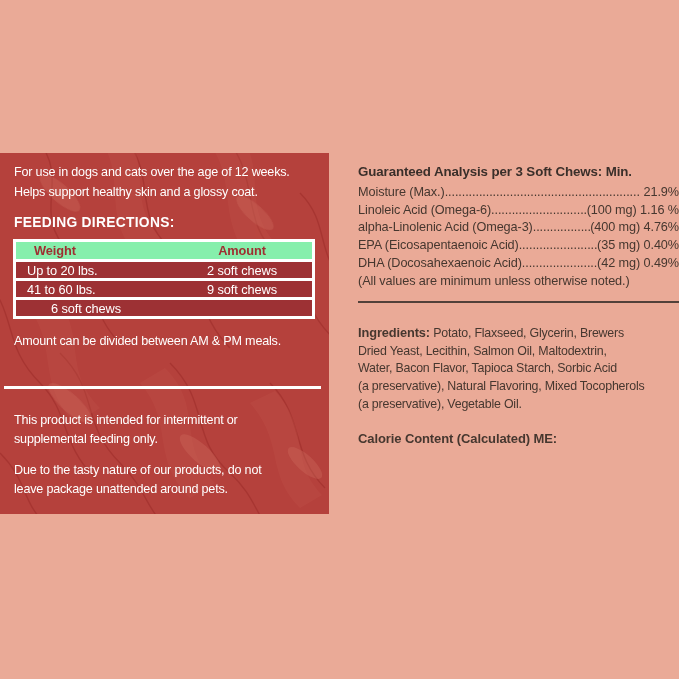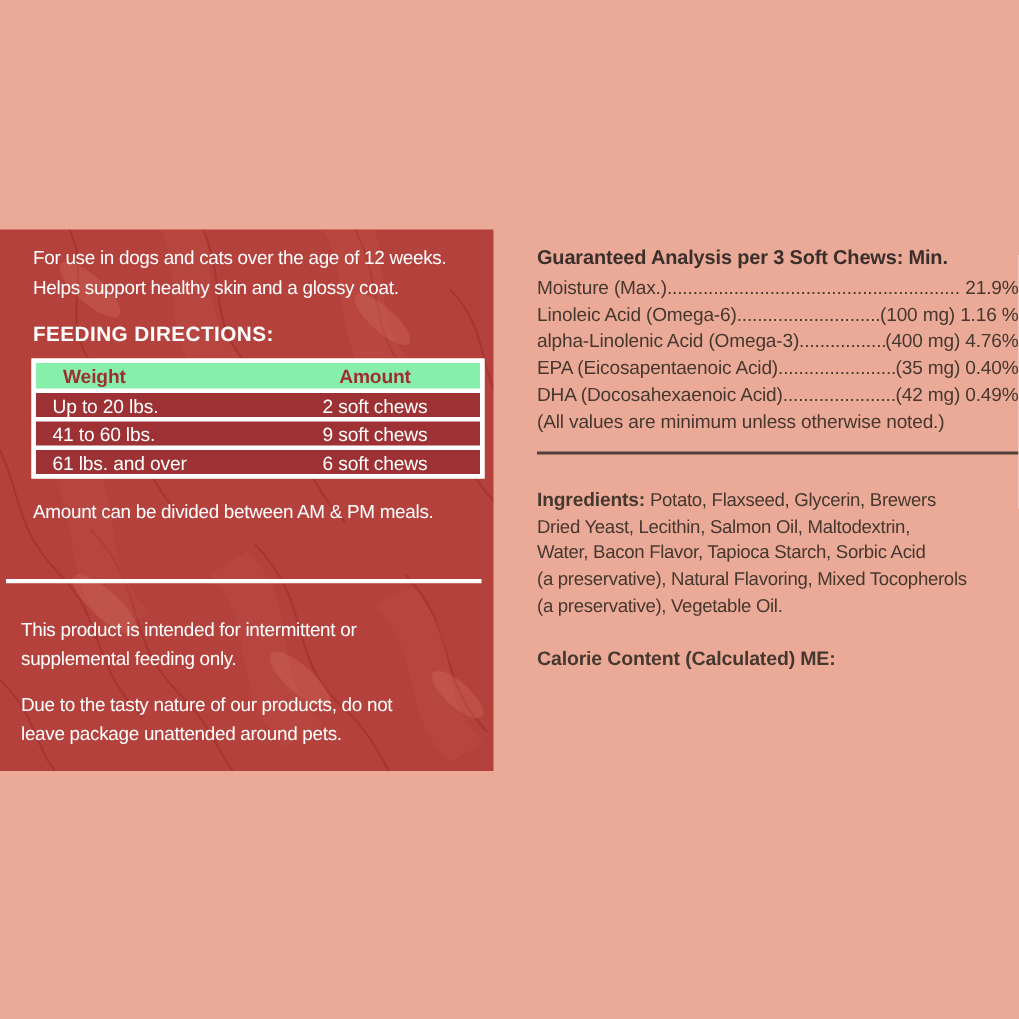--- a/index.html
+++ b/index.html
@@ -13,21 +13,21 @@
     background:#eaaa97; overflow:hidden;
   }
 
   
   .red-panel {
     position:absolute; left:0; top:153px;
     width:329px; height:361px;
     background:#b5413c; overflow:hidden; color:#ffffff;
   }
   .bacon-pattern { position:absolute; left:0; top:0; }
-  .panel-content { position:relative; padding:10px 14px 0 14px;margin-left:8px; }
+  .panel-content { position:relative; padding:10px 14px 0 14px; }
 
   .intro {
     font-size:12.6px; line-height:19.5px;
     letter-spacing:-0.2px; white-space:pre;
   }
   .feeding-heading {
     margin-top:13px; font-size:13.8px; font-weight:bold;
     letter-spacing:0.3px;
   }
 
@@ -146,21 +146,20 @@
         </div>
         <div class="t-row">
           <span class="t-cell-weight">Up to 20 lbs.</span>
           <span class="t-cell-amount">2 soft chews</span>
         </div>
         <div class="t-row">
           <span class="t-cell-weight">41 to 60 lbs.</span>
           <span class="t-cell-amount">9 soft chews</span>
         </div>
         <div class="t-row">
-          <span class="t-cell-weight">61 lbs. and over</span>
           <span class="t-cell-amount">6 soft chews</span>
         </div>
       </div>
 
       <div class="split-note">Amount can be divided between AM &amp; PM meals.</div>
     </div>
 
     <div class="white-line"></div>
 
     <div class="panel-para para-tasty">Due to the tasty nature of our products, do not

